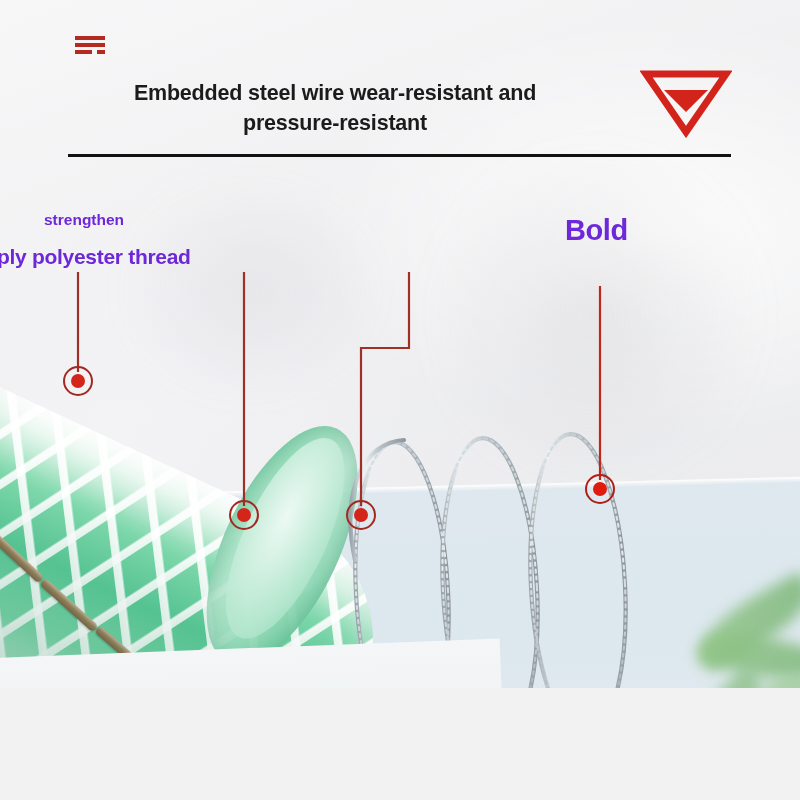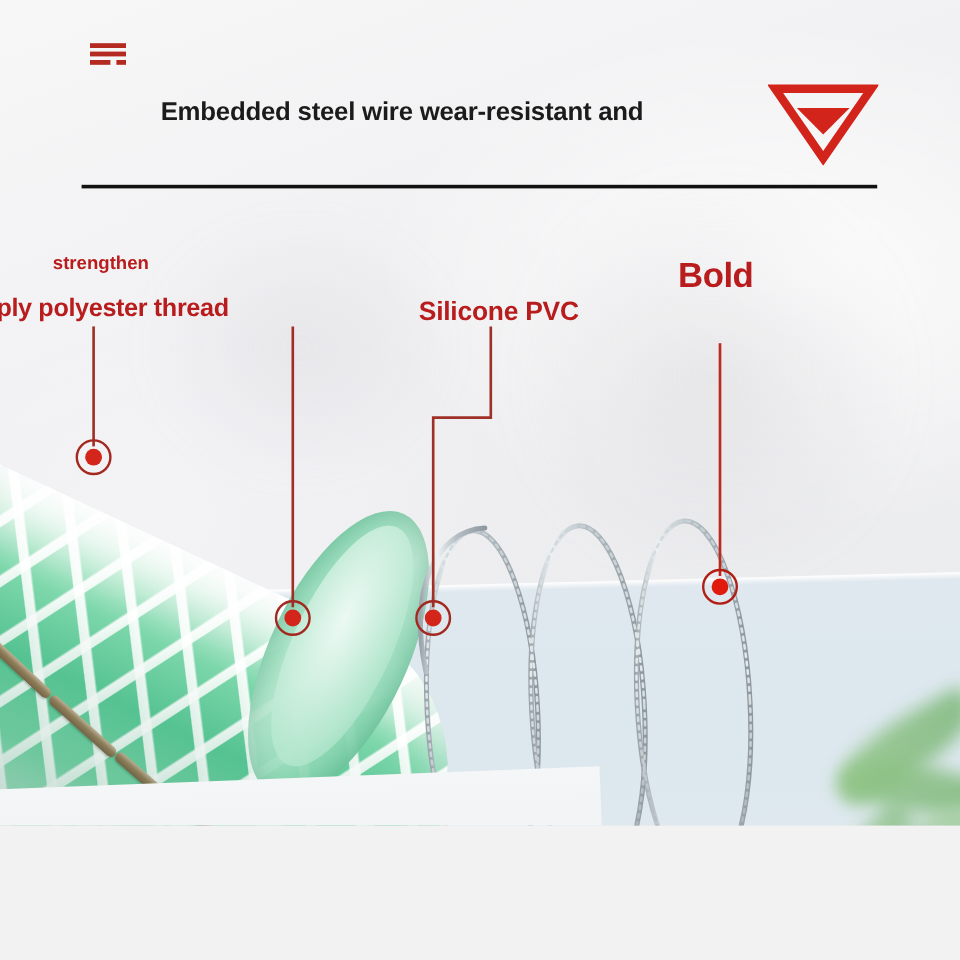--- a/index.html
+++ b/index.html
@@ -154,21 +154,21 @@
   }
   #brand-logo { position:absolute; left:640px; top:68px; width:92px; height:70px; }
   #hdr-rule {
     position:absolute; left:68px; top:154px; width:663px; height:3px;
     background:#111;
   }
 
   
   .callout-label {
     position:absolute;
-    color:#b91c1c;
+    color:#6d28d9;
     font-weight:bold;
     white-space:nowrap;
   }
   .lbl-strengthen { left:44px; top:211px; font-size:15.5px; }
   .lbl-ply        { left:-3px; top:245px; font-size:21px; letter-spacing:-0.3px; }
   .lbl-copper     { left:180px; top:246px; font-size:19px; letter-spacing:-0.2px; }
   .lbl-silicone   { left:349px; top:247px; font-size:22px; letter-spacing:-0.2px; }
   .lbl-bold       { left:565px; top:214px; font-size:29px; letter-spacing:-0.4px; }
   .lbl-galv       { left:541px; top:246px; width:118px; font-size:16.5px;
                     line-height:20px; text-align:center; white-space:normal; }
@@ -260,20 +260,21 @@
 
   <div class="hdr-icon">
     <i class="r1"></i>
       <i class="r2"></i>
       <i class="r3"></i>
       <i class="r4"></i>
   </div>
 
   <div id="page-title">
     <div>Embedded steel wire wear-resistant and</div>
+    <div>pressure-resistant</div>
   </div>
 
   <svg id="brand-logo" viewBox="0 0 92 70">
     <path d="M6 6 L86 6 L46 64 Z" fill="none" stroke="#d3241c" stroke-width="7" stroke-linejoin="miter"></path>
     <path d="M24 22 L68 22 L46 44 Z" fill="#d3241c"></path>
   </svg>
 
   <div id="hdr-rule"></div>
 
   <svg id="callout-svg">
@@ -282,21 +283,20 @@
       <line x1="244" y1="272" x2="244" y2="506"></line>
       <polyline points="409,272 409,348 361,348 361,506"></polyline>
       <line x1="600" y1="286" x2="600" y2="480" stroke="#c0271c"></line>
     </g>
   </svg>
 
   <div class="callout-label lbl-strengthen">strengthen</div>
   <div class="callout-label lbl-ply">ply polyester thread</div>
 
 
-  <div class="callout-label lbl-silicone">Silicone PVC</div>
 
   <div class="callout-label lbl-bold">Bold</div>
 
   <div class="marker m1 dull">
     <div class="ring"></div>
     <div class="dot"></div>
   </div>
   <div class="marker m2 dull">
     <div class="ring"></div>
     <div class="dot"></div>

